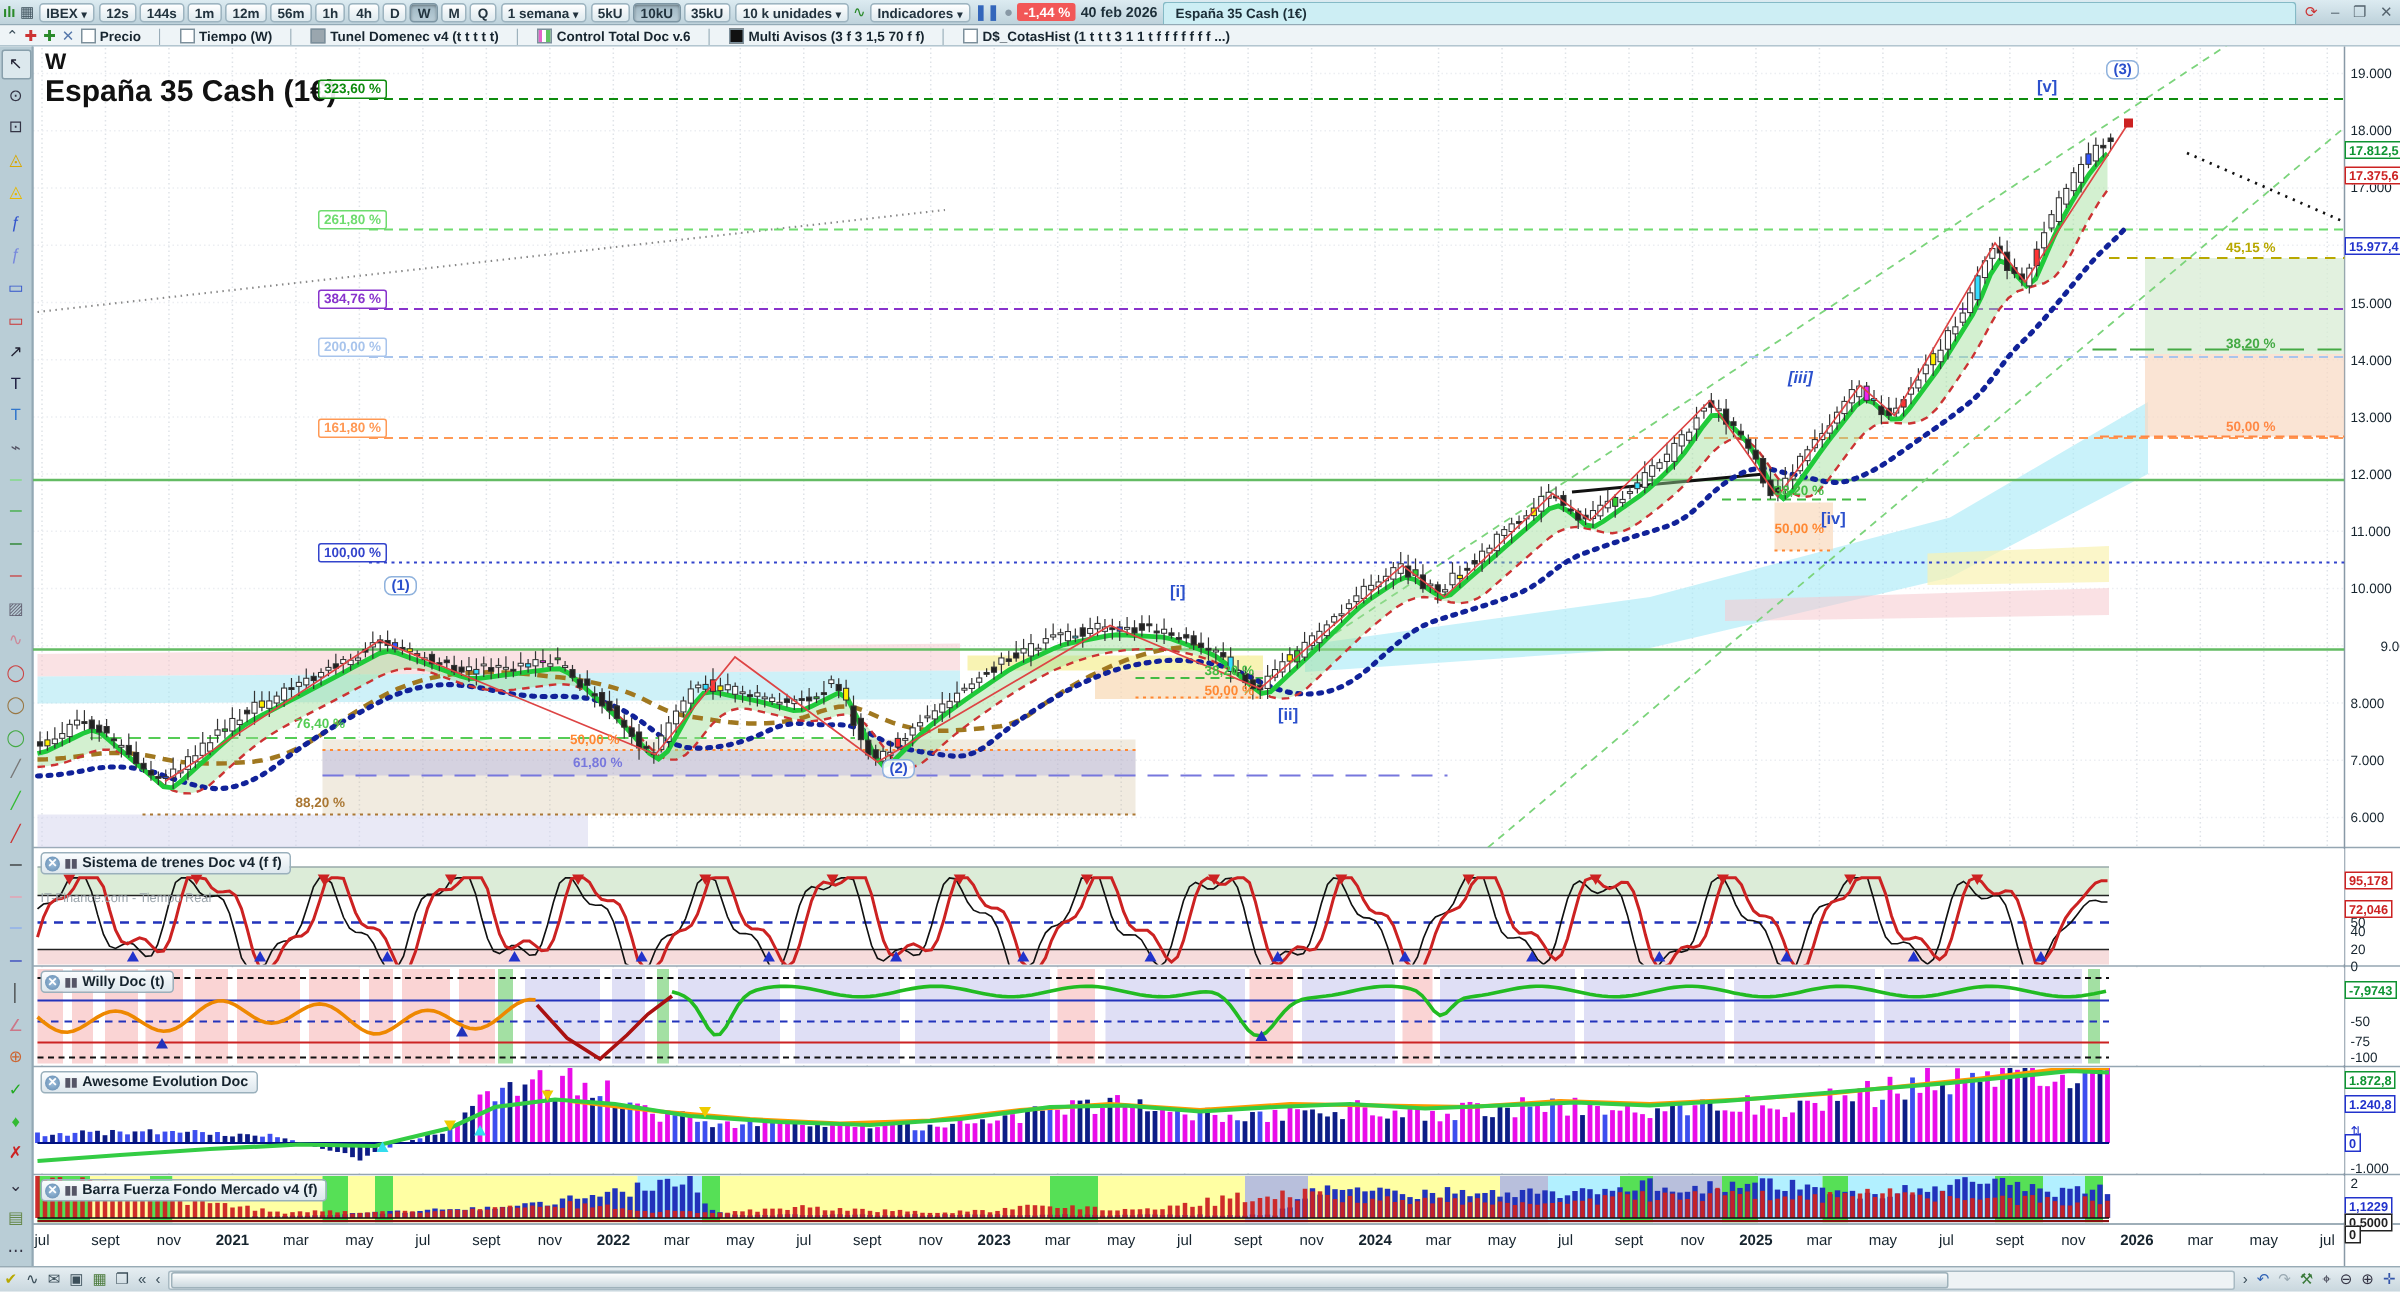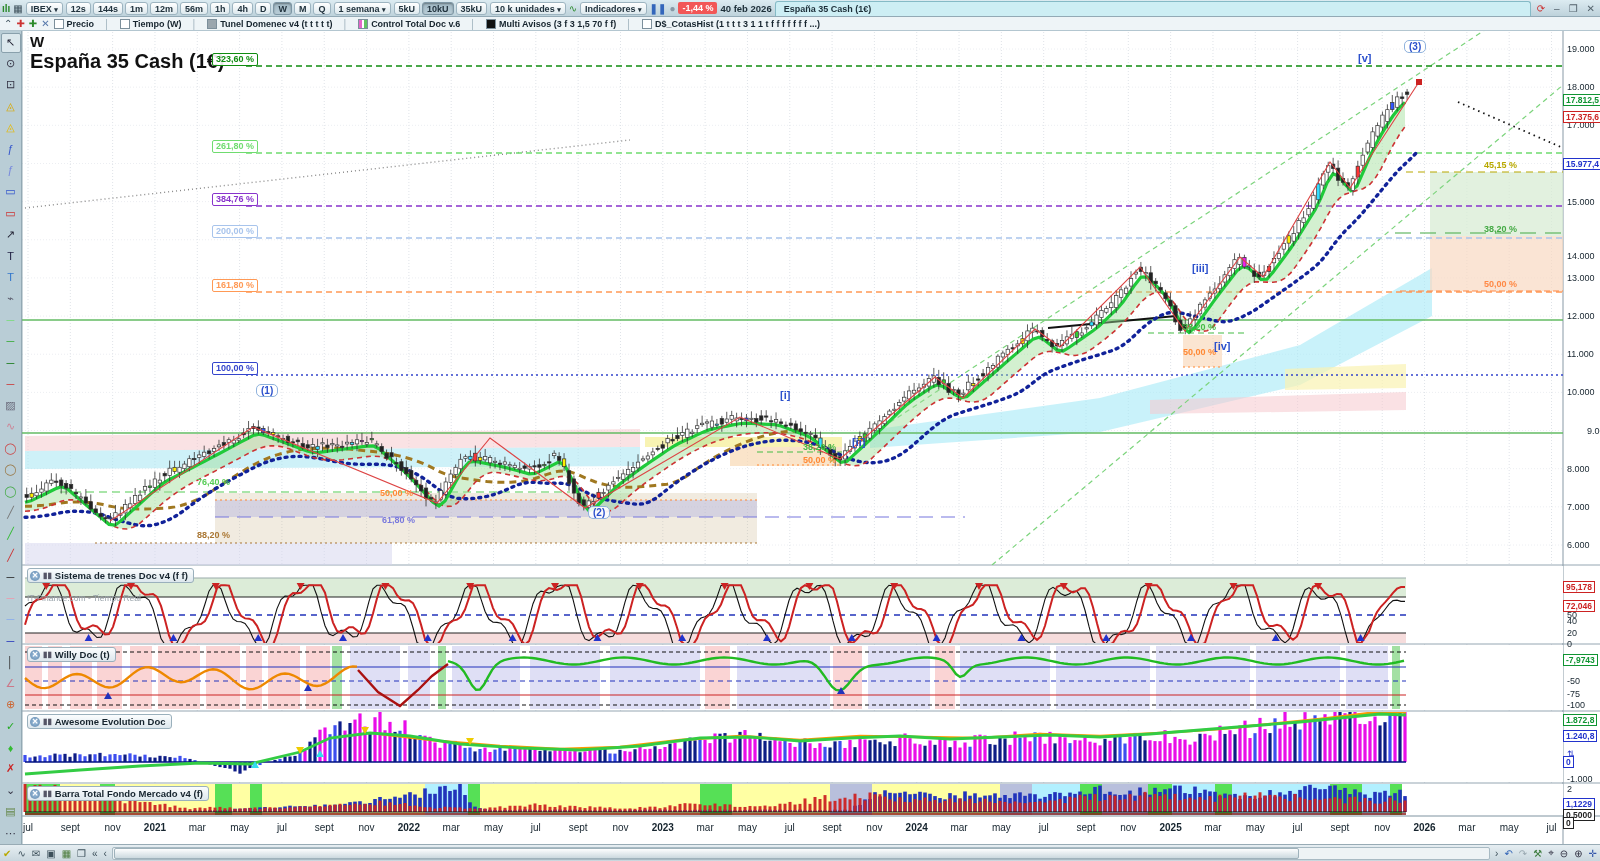--- a/index.html
+++ b/index.html
@@ -1820,52 +1820,52 @@
       <div class="abs timelab" style="left: 1382.24px;">nov</div>
       <div class="abs timelab year" style="left: 1424.56px;">2026</div>
       <div class="abs timelab" style="left: 1466.88px;">mar</div>
       <div class="abs timelab" style="left: 1509.2px;">may</div>
       <div class="abs timelab" style="left: 1551.52px;">jul</div>
       <div class="abs ptick" style="top: 44px;">19.000</div>
       <div class="abs ptick" style="top: 82.1538px;">18.000</div>
       <div class="abs ptick" style="top: 120.308px;">17.000</div>
       <div class="abs ptick" style="top: 158.462px;">16.000</div>
       <div class="abs ptick" style="top: 196.615px;">15.000</div>
-      <div class="abs ptick" style="top: 251px; text-align: center;">14.000</div>
+      <div class="abs ptick" style="top: 235px; text-align: center;">14.000</div>
       <div class="abs ptick" style="top: 272.923px;">13.000</div>
       <div class="abs ptick" style="top: 311.077px;">12.000</div>
       <div class="abs ptick" style="top: 349.231px;">11.000</div>
       <div class="abs ptick" style="top: 387.385px;">10.000</div>
       <div class="abs ptick" style="top: 425.538px; margin-left: 20px;">9.000</div>
       <div class="abs ptick" style="top: 463.692px;">8.000</div>
       <div class="abs ptick" style="top: 501.846px;">7.000</div>
       <div class="abs ptick" style="top: 540px;">6.000</div>
       <div class="abs fiblab" style="left: 212px; top: 53px; color: rgb(15, 140, 15); border-color: rgb(15, 140, 15);">323,60 %</div>
       <div class="abs fiblab" style="left: 212px; top: 140px; color: rgb(111, 220, 111); border-color: rgb(111, 220, 111);">261,80 %</div>
       <div class="abs fiblab" style="left: 212px; top: 193px; color: rgb(136, 51, 204); border-color: rgb(136, 51, 204);">384,76 %</div>
       <div class="abs fiblab" style="left: 212px; top: 225px; color: rgb(168, 196, 236); border-color: rgb(168, 196, 236);">200,00 %</div>
       <div class="abs fiblab" style="left: 212px; top: 279px; color: rgb(255, 153, 85); border-color: rgb(255, 153, 85);">161,80 %</div>
       <div class="abs fiblab" style="left: 212px; top: 362px; color: rgb(51, 68, 204); border-color: rgb(51, 68, 204);">100,00 %</div>
       <div class="abs fibsm" style="left: 197px; top: 477px; color: rgb(85, 204, 85);">76,40 %</div>
       <div class="abs fibsm" style="left: 380px; top: 488px; color: rgb(255, 136, 51);">50,00 %</div>
-      <div class="abs fibsm" style="left: 382px; top: 503px; color: rgb(119, 119, 221); margin-top: 12px;">61,80 %</div>
+      <div class="abs fibsm" style="left: 382px; top: 503px; color: rgb(119, 119, 221);">61,80 %</div>
       <div class="abs fibsm" style="left: 197px; top: 530px; color: rgb(170, 119, 51);">88,20 %</div>
       <div class="abs fibsm" style="left: 803px; top: 442px; color: rgb(68, 187, 68);">38,20 %</div>
       <div class="abs fibsm" style="left: 803px; top: 455px; color: rgb(255, 136, 51);">50,00 %</div>
       <div class="abs fibsm" style="left: 1183px; top: 322px; color: rgb(68, 187, 68);">38,20 %</div>
       <div class="abs fibsm" style="left: 1183px; top: 347px; color: rgb(255, 136, 51);">50,00 %</div>
       <div class="abs fibsm" style="left: 1484px; top: 160px; color: rgb(184, 168, 0);">45,15 %</div>
       <div class="abs fibsm" style="left: 1484px; top: 224px; color: rgb(68, 170, 68);">38,20 %</div>
       <div class="abs fibsm" style="left: 1484px; top: 279px; color: rgb(255, 136, 68);">50,00 %</div>
       <div class="abs wave boxed" style="left: 256px; top: 384px;">(1)</div>
       <div class="abs wave boxed" style="left: 588px; top: 506px;">(2)</div>
       <div class="abs wave boxed" style="left: 1404px; top: 40px;">(3)</div>
       <div class="abs wave" style="left: 780px; top: 389px;">[i]</div>
-      <div class="abs wave" style="left: 852px; top: 436px;">[ii]</div>
-      <div class="abs wave" style="left: 1192px; top: 262px;">[iii]</div>
+      <div class="abs wave" style="left: 852px; top: 471px;">[ii]</div>
+      <div class="abs wave" style="left: 1192px; top: 246px; font-style: italic;">[iii]</div>
       <div class="abs wave" style="left: 1214px; top: 340px;">[iv]</div>
       <div class="abs wave" style="left: 1358px; top: 52px;">[v]</div>
       <div class="abs pmark" style="top: 94px; color: rgb(15, 148, 50); border-color: rgb(15, 148, 50);">17.812,5</div>
       <div class="abs pmark" style="top: 111px; color: rgb(204, 34, 34); border-color: rgb(204, 34, 34);">17.375,6</div>
       <div class="abs pmark" style="top: 158px; color: rgb(34, 51, 204); border-color: rgb(34, 51, 204);">15.977,4</div>
       <div class="abs phead" style="left: 27px; top: 568px;">
         <span class="pclose">✕</span>
         <span class="phicon">▮▮</span>
         <span>Sistema de trenes Doc v4 (f f)</span>
       </div>
@@ -1890,21 +1890,21 @@
         <span class="phicon">▮▮</span>
         <span>Awesome Evolution Doc</span>
       </div>
       <div class="abs ptick" style="top: 774px;">-1.000</div>
       <div class="abs pmark" style="top: 714px; color: rgb(15, 148, 50); border-color: rgb(15, 148, 50);">1.872,8</div>
       <div class="abs pmark" style="top: 730px; color: rgb(34, 51, 204); border-color: rgb(34, 51, 204);">1.240,8</div>
       <div class="abs pmark" style="top: 756px; color: rgb(34, 51, 204); border-color: rgb(34, 51, 204);">0</div>
       <div class="abs phead" style="left: 27px; top: 786px;">
         <span class="pclose">✕</span>
         <span class="phicon">▮▮</span>
-        <span>Barra Total Fondo Mercado v4 (f)</span>
+        <span>Barra Fuerza Fondo Mercado v4 (f)</span>
       </div>
       <div class="abs ptick" style="top: 784px;">2</div>
       <div class="abs pmark" style="top: 798px; color: rgb(34, 51, 204); border-color: rgb(34, 51, 204);">1,1229</div>
       <div class="abs pmark" style="top: 809px; color: rgb(34, 34, 34); border-color: rgb(34, 34, 34);">0,5000</div>
       <div class="abs pmark" style="top: 817px; color: rgb(34, 34, 34); border-color: rgb(34, 34, 34);">0</div>
       <div class="abs ptick" style="top: 749px; left: 1567px; color: rgb(34, 51, 204);">⇅</div>
     </div>
 
 <div class="abs" id="statusbar">
   <span id="sb-left" style="display:flex;gap:6px;align-items:center;">

